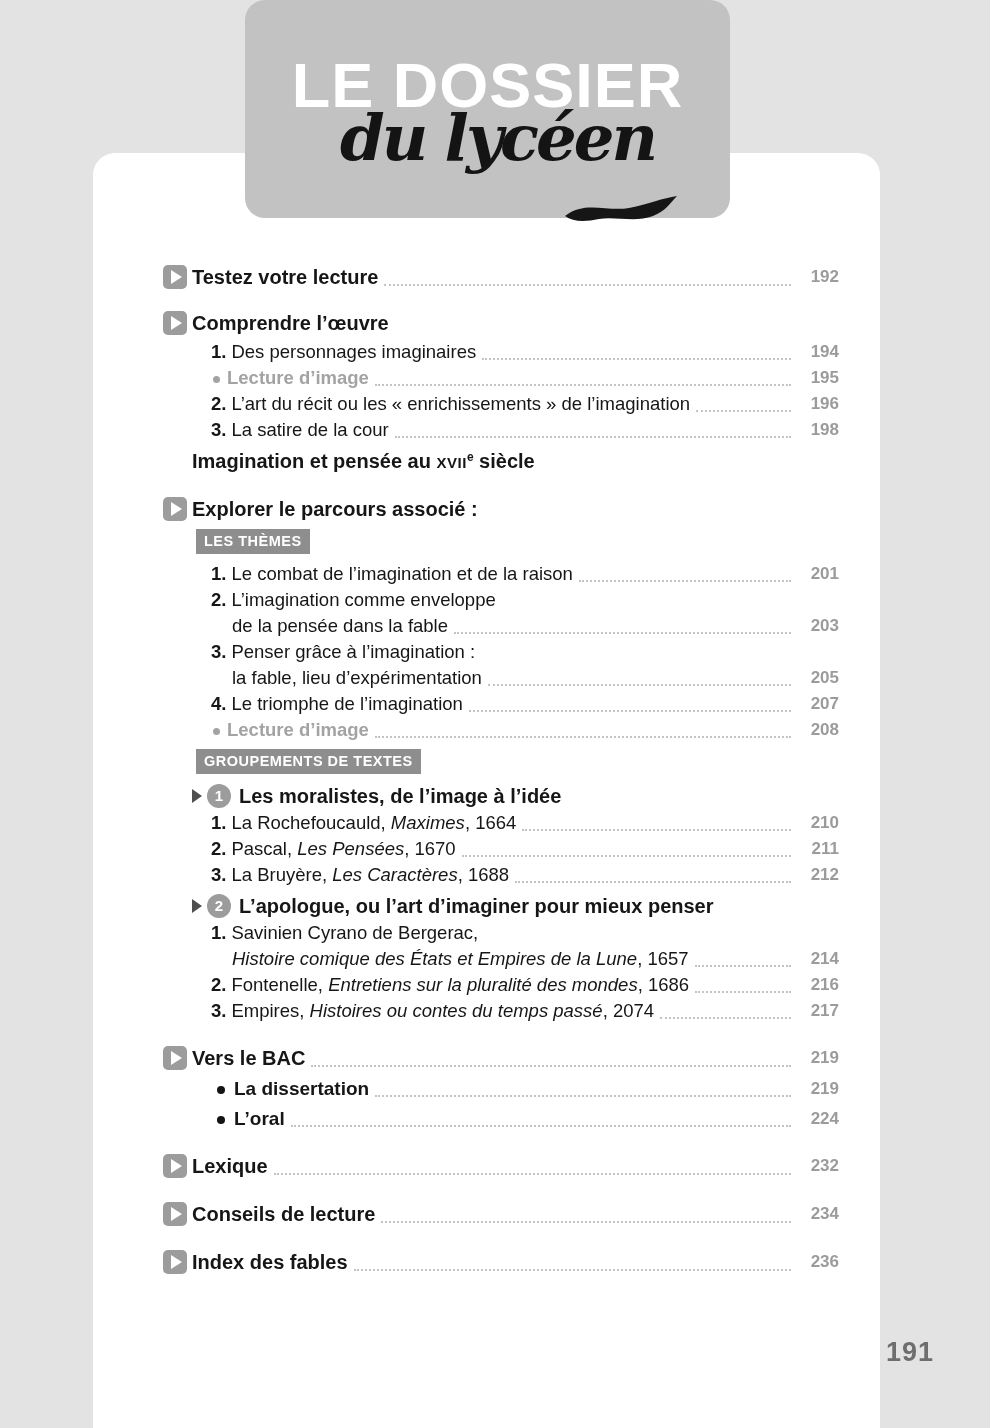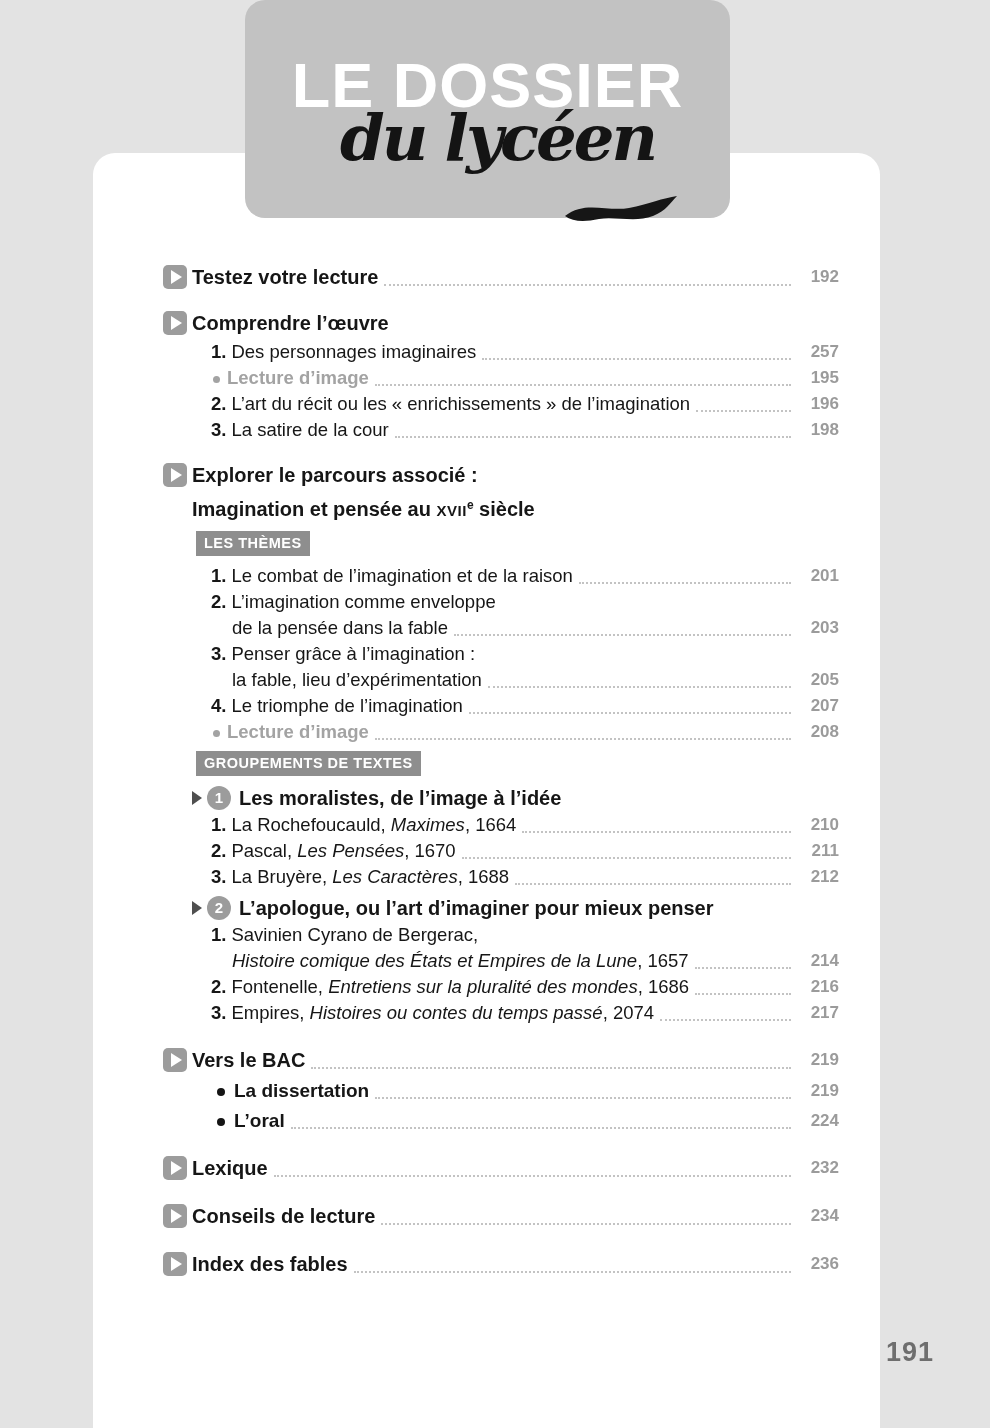--- a/index.html
+++ b/index.html
@@ -98,47 +98,47 @@
     </div>
 
     <div class="row section">
       <span class="icon-play"></span>
       <span class="txt">Comprendre l’œuvre</span>
     </div>
     <div class="row sub">
       <span class="num">1.</span>
       <span class="txt">Des personnages imaginaires</span>
       <span class="lead"></span>
-      <span class="pg">257</span>
+      <span class="pg">194</span>
     </div>
     <div class="row sub graybul">
       <span class="dot"></span>
       <span class="txt">Lecture d’image</span>
       <span class="lead"></span>
       <span class="pg">195</span>
     </div>
     <div class="row sub">
       <span class="num">2.</span>
       <span class="txt">L’art du récit ou les « enrichissements » de l’imagination</span>
       <span class="lead"></span>
       <span class="pg">196</span>
     </div>
     <div class="row sub">
       <span class="num">3.</span>
       <span class="txt">La satire de la cour</span>
       <span class="lead"></span>
       <span class="pg">198</span>
     </div>
 
-    <div class="row section">
-      <span class="icon-play"></span>
-      <span class="txt">Explorer le parcours associé :</span>
-    </div>
     <div class="row sec-l2">
       <span class="txt"><span>Imagination et pensée au </span><span class="roman">XVII</span><span class="sup">e</span><span> siècle</span></span>
+    </div>
+    <div class="row section">
+      <span class="icon-play"></span>
+      <span class="txt">Explorer le parcours associé :</span>
     </div>
 
     <div class="badge-row">
       <span class="badge">LES THÈMES</span>
     </div>
 
     <div class="row sub">
       <span class="num">1.</span>
       <span class="txt">Le combat de l’imagination et de la raison</span>
       <span class="lead"></span>

